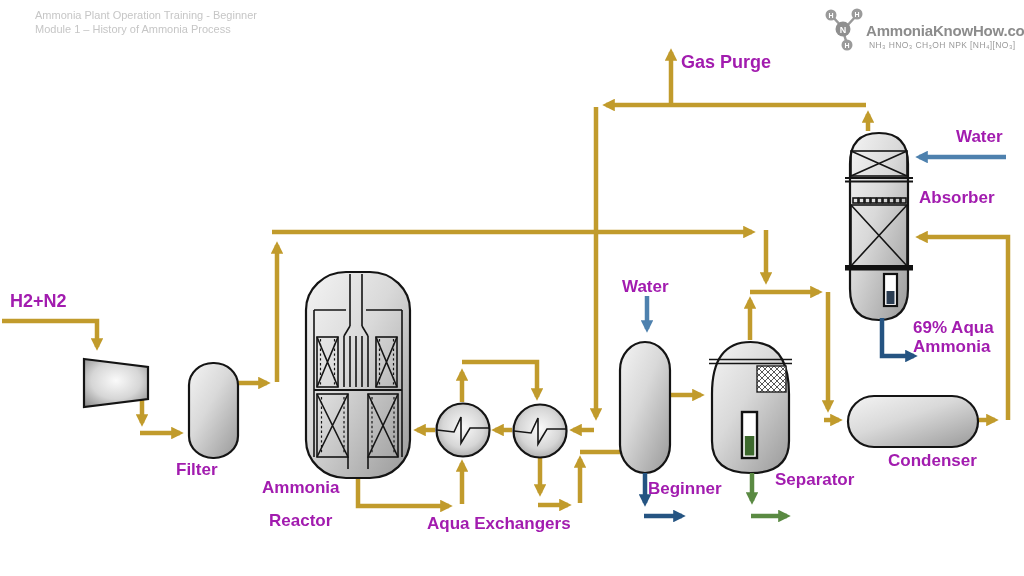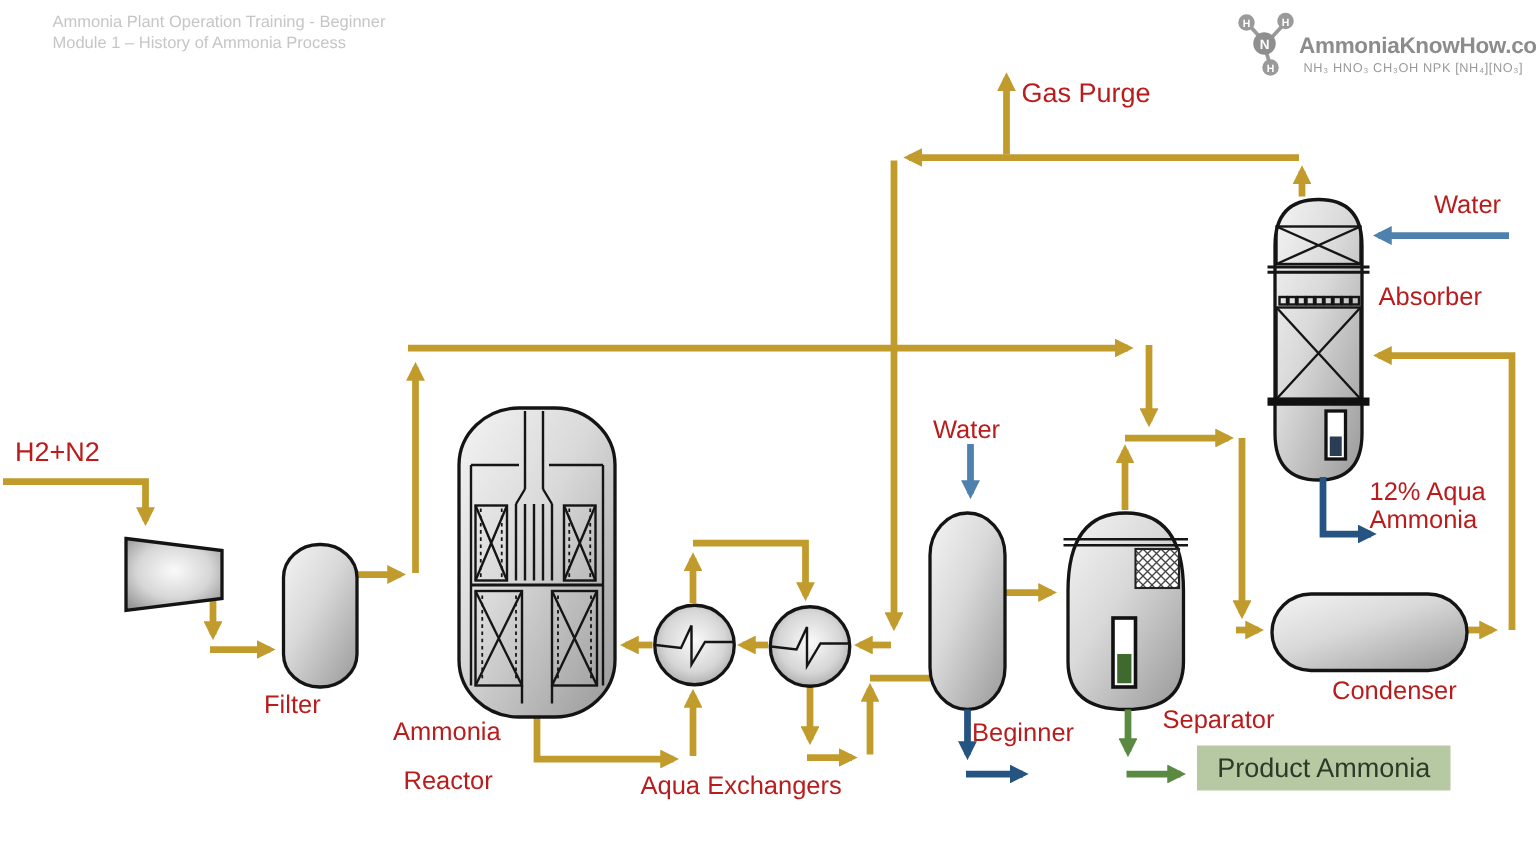--- a/index.html
+++ b/index.html
@@ -1,19 +1,19 @@
 <!DOCTYPE html>
 <html><head>
 <meta charset="utf-8">
 <style>
   html,body{margin:0;padding:0;background:#ffffff;}
   .stage{position:relative;width:1024px;height:576px;background:#ffffff;overflow:hidden;
          font-family:"Liberation Sans","DejaVu Sans",sans-serif;}
   .stage svg{position:absolute;left:0;top:0;}
-  .lbl{position:absolute;color:#b91c1c;font-size:17px;line-height:1.05;white-space:nowrap;}
+  .lbl{position:absolute;color:#a21caf;font-size:17px;line-height:1.05;white-space:nowrap;font-weight:bold;}
   .lbl-big{font-size:18px;}
   .course{position:absolute;left:35px;top:8px;color:#c6c6c6;font-size:11px;line-height:1.3;}
   .brand{position:absolute;left:866px;top:22px;color:#8c8c8c;font-size:15px;font-weight:600;letter-spacing:-0.2px;}
   .brand-sub{position:absolute;left:869px;top:40px;color:#9a9a9a;font-size:8.5px;font-weight:400;letter-spacing:0.4px;}
   .product-box{position:absolute;left:798px;top:497px;width:169px;height:30px;background:#b7c9a2;
                display:flex;align-items:center;justify-content:center;color:#2e3a28;font-size:18px;}
   .gold-lines path{stroke:#c19b2c;stroke-width:4.5;fill:none;}
   .blue-lines path{stroke:#4e81ae;stroke-width:4.5;fill:none;}
   .navy-lines path{stroke:#255482;stroke-width:4.5;fill:none;}
   .green-lines path{stroke:#5a8a42;stroke-width:4.5;fill:none;}
@@ -195,27 +195,24 @@
 </div>
 
 <div class="brand">AmmoniaKnowHow.com</div>
 <div class="brand-sub">NH₃  HNO₃  CH₃OH  NPK  [NH₄][NO₃]</div>
 
 <div class="lbl lbl-big" style="left:10px;top:292px;">H2+N2</div>
 <div class="lbl lbl-big" style="left:681px;top:53px;">Gas Purge</div>
 <div class="lbl" style="left:622px;top:278px;">Water</div>
 <div class="lbl" style="left:956px;top:128px;">Water</div>
 <div class="lbl" style="left:919px;top:189px;">Absorber</div>
-<div class="lbl" style="left:913px;top:319px;">12% Aqua</div>
+<div class="lbl" style="left:913px;top:319px;">69% Aqua</div>
 <div class="lbl" style="left:913px;top:338px;">Ammonia</div>
 <div class="lbl" style="left:888px;top:452px;">Condenser</div>
 <div class="lbl" style="left:775px;top:471px;">Separator</div>
 <div class="lbl" style="left:648px;top:480px;">Beginner</div>
 <div class="lbl" style="left:176px;top:461px;">Filter</div>
 <div class="lbl" style="left:262px;top:479px;">Ammonia</div>
 <div class="lbl" style="left:269px;top:512px;">Reactor</div>
 <div class="lbl" style="left:427px;top:515px;">Aqua Exchangers</div>
 
-<div class="product-box">
-  <span>Product Ammonia</span>
+
 </div>
 
-</div>
-
 </body></html>

